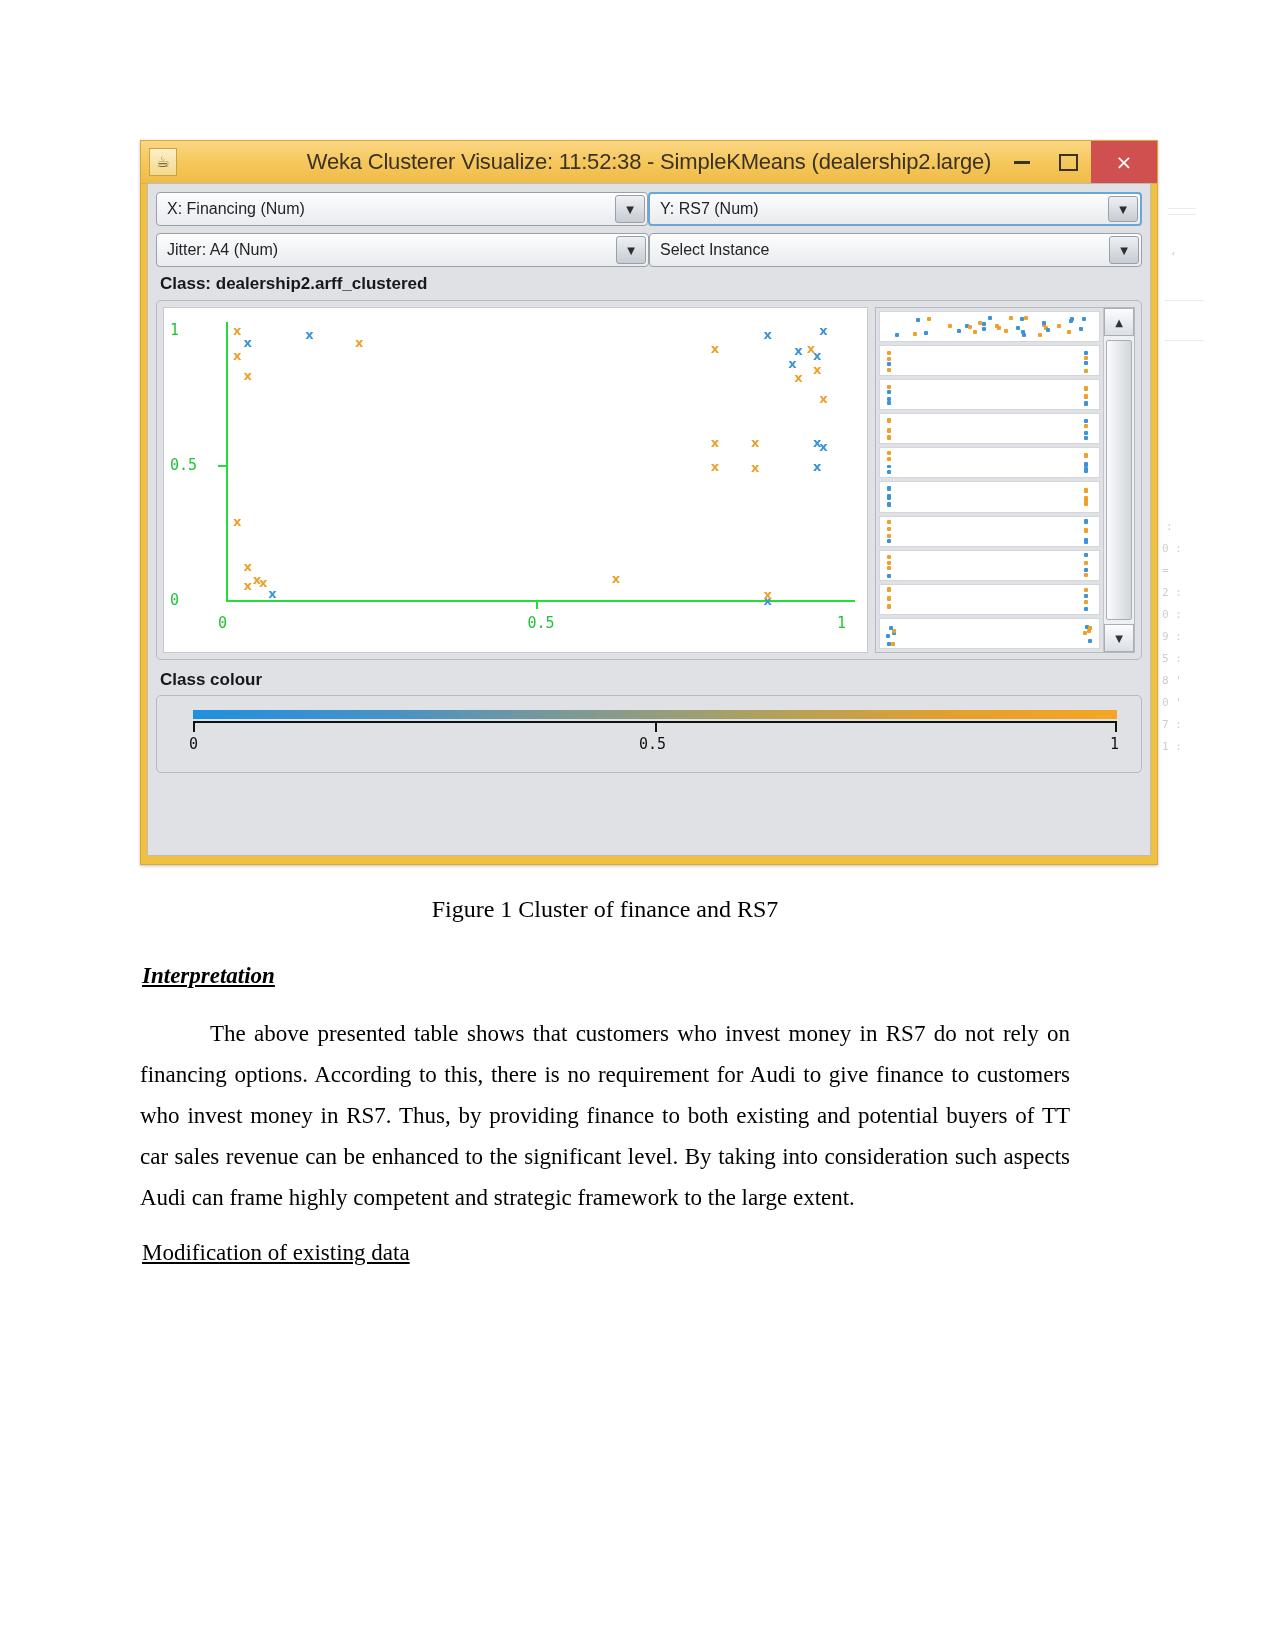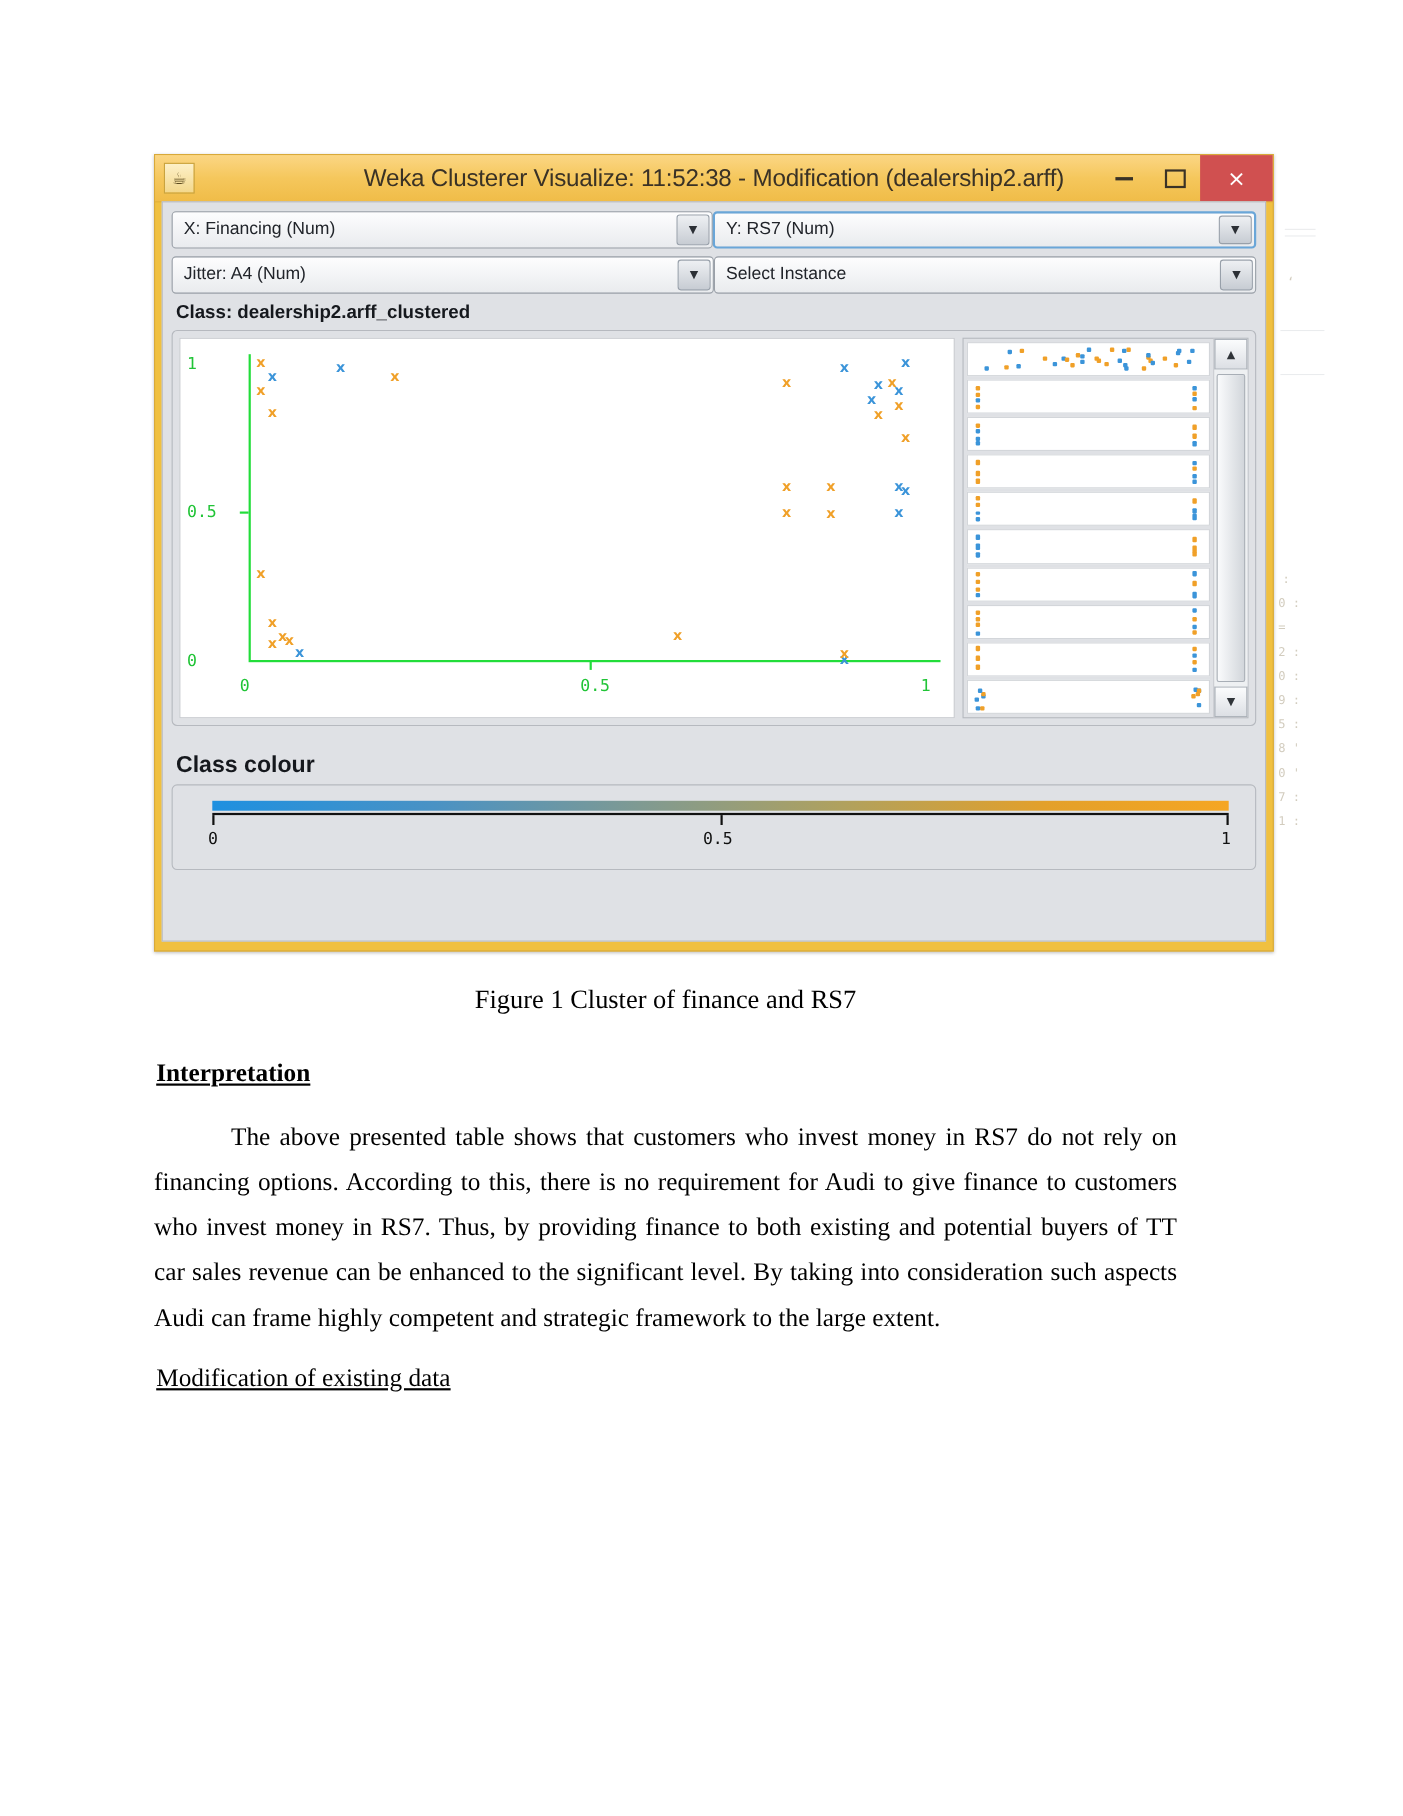--- a/index.html
+++ b/index.html
@@ -239,24 +239,24 @@
     position: absolute;
     left: 2px; right: 2px; top: 4px; bottom: 4px;
     background: linear-gradient(to right,#fafbfc,#d2d6db);
     border: 1px solid #a8aeb6;
     border-radius: 2px;
   }
 
   
   .class-label {
     font-family: "Liberation Sans", sans-serif;
-    font-size: 21px;
+    font-size: 17px;
     font-weight: bold;
     color: #15181d;
-    margin: 24px 0 5px 4px;
+    margin: 10px 0 5px 4px;
   }
   .class-panel {
     height: 78px;
     background: #dfe1e5;
     border: 1px solid #b6b9bf;
     border-radius: 5px;
     box-sizing: border-box;
     position: relative;
     padding: 14px 24px 0 36px;
   }
@@ -335,20 +335,21 @@
     width: 930px;
   }
   .fig-caption {
     text-align: center;
     font-size: 24px;
     color: #000;
     margin: 16px 0 40px 0;
   }
   h3.sec {
     font-size: 23px;
+    font-style: italic;
     font-weight: bold;
     text-decoration: underline;
     margin: 16px 0 24px 2px;
   }
   h3.sec2 {
     font-size: 23px;
     font-style: normal;
     font-weight: normal;
     text-decoration: underline;
     margin: 0 0 14px 2px;
@@ -363,21 +364,21 @@
   }
   p.body.last { margin-bottom: 0; }
 </style>
 </head>
 <body>
 
 <div id="weka-window">
 
   <div class="titlebar">
     <div class="title-icon">☕</div>
-    <div class="title-text">Weka Clusterer Visualize: 11:52:38 - Modification (dealership2.arff)</div>
+    <div class="title-text">Weka Clusterer Visualize: 11:52:38 - SimpleKMeans (dealership2.large)</div>
     <div class="win-btns">
       <div class="win-btn min">
           <span></span>
         </div>
       <div class="win-btn max">
           <span></span>
         </div>
       <div class="win-btn close">×</div>
     </div>
   </div>

